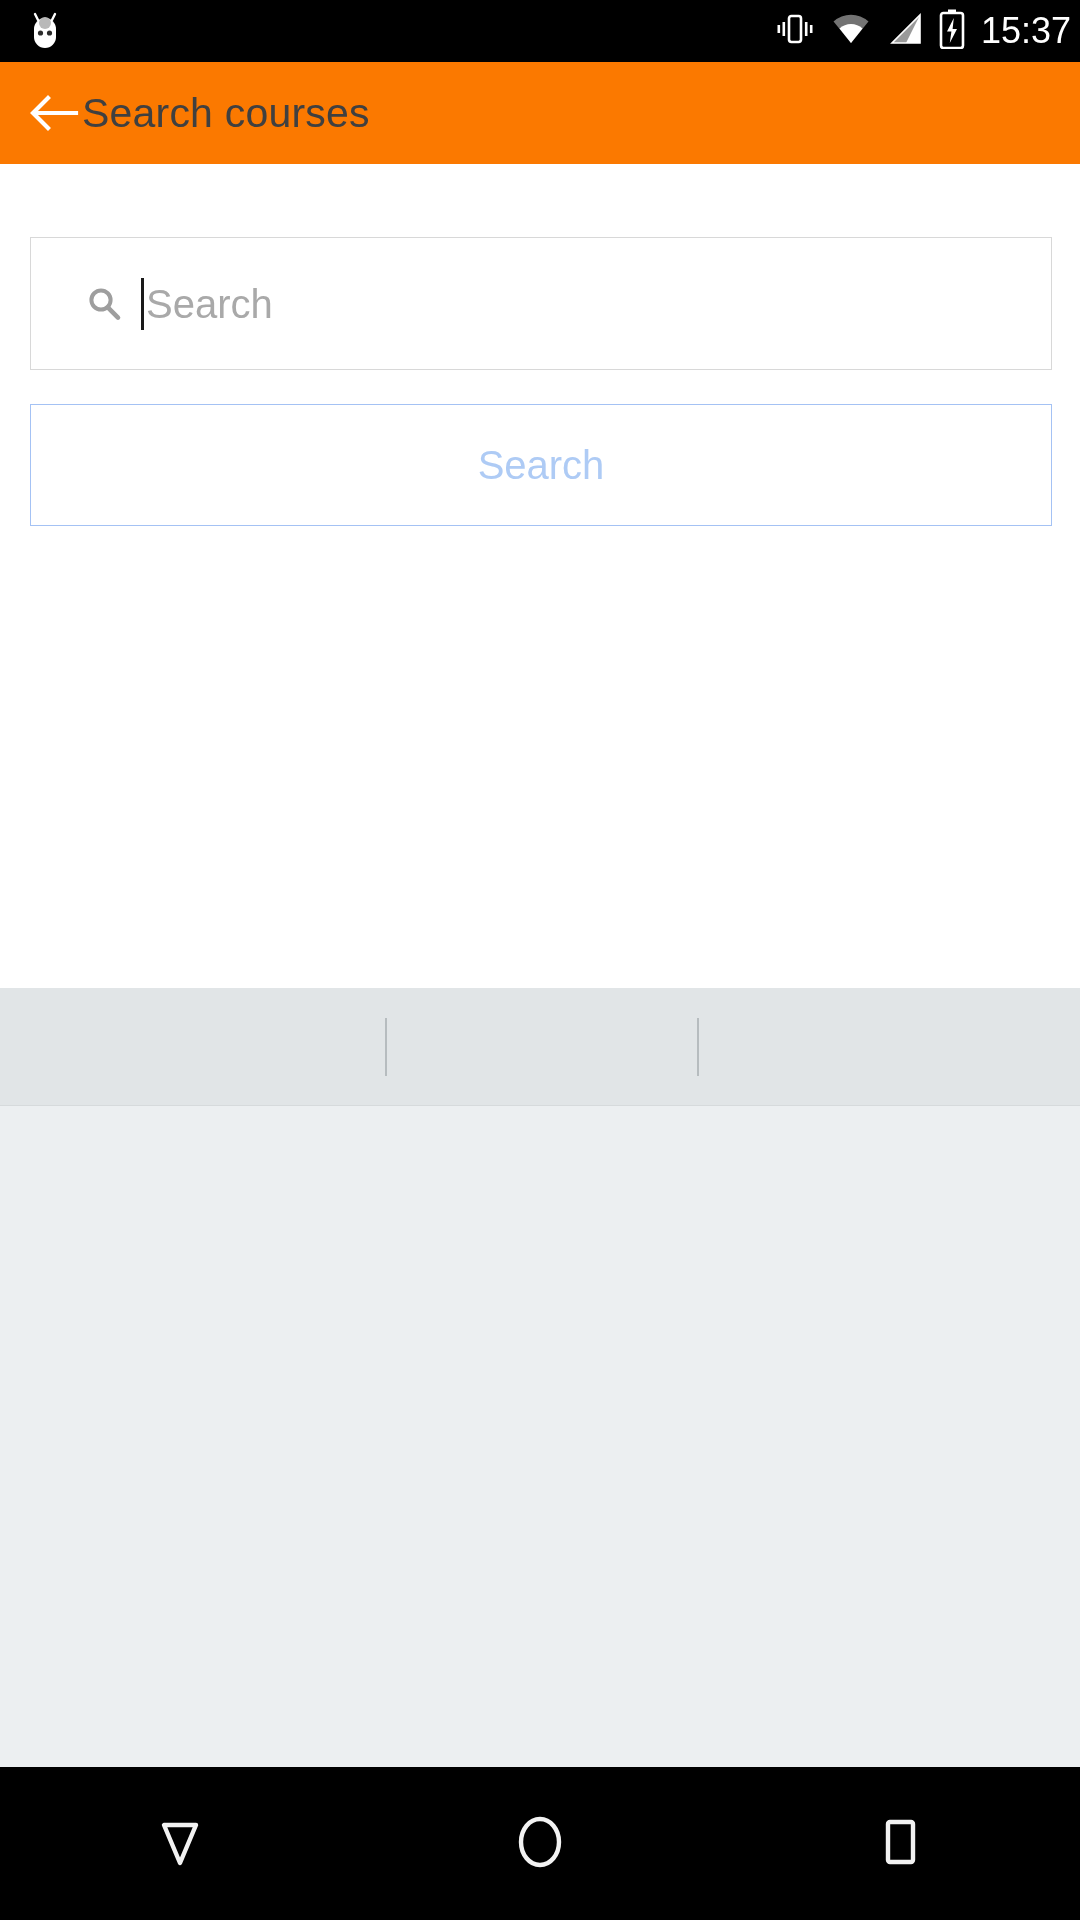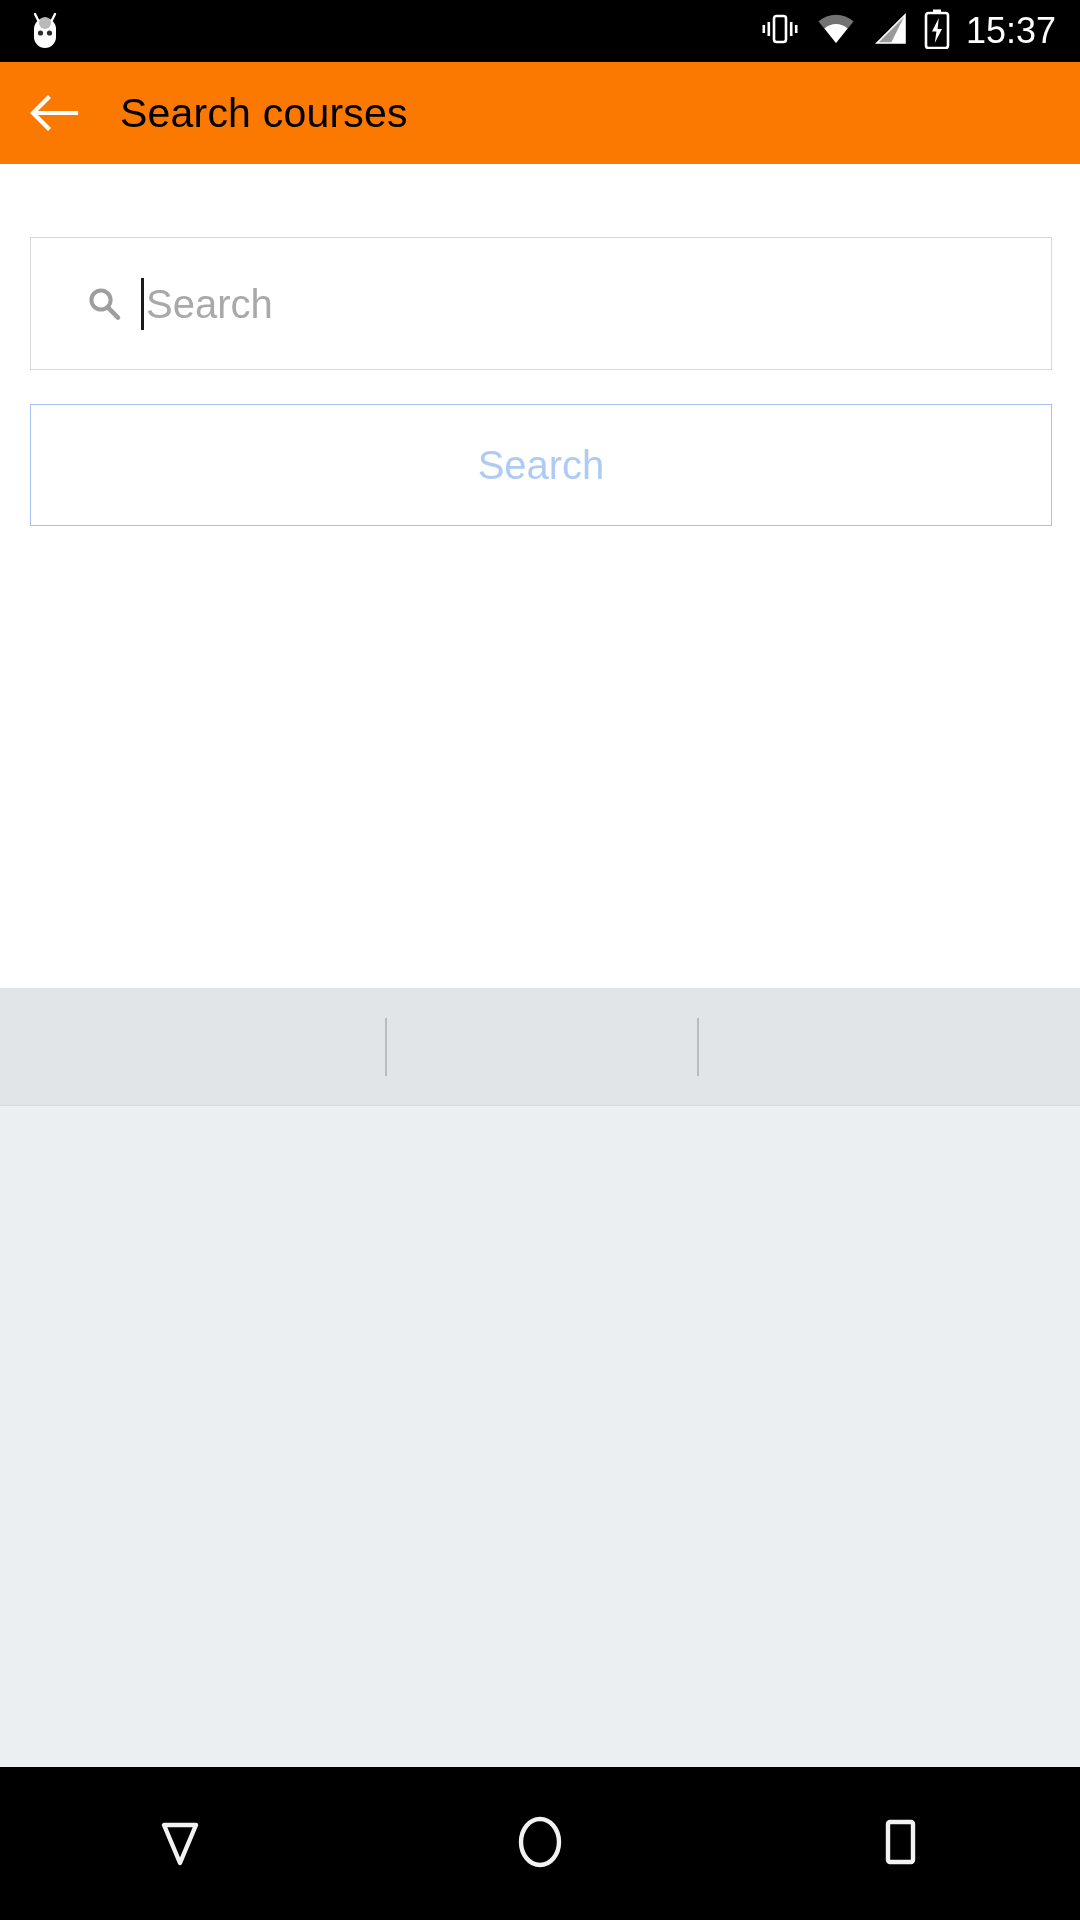--- a/index.html
+++ b/index.html
@@ -12,35 +12,35 @@
   }
 
   
   .status-bar{
     position:absolute; left:0; top:0; width:1080px; height:62px;
     background:#000000; display:flex; align-items:center;
   }
   .status-left{ display:flex; align-items:center; padding-left:28px; }
   .status-right{
     margin-left:auto; display:flex; align-items:center; gap:16px;
-    padding-right:24px;
+    padding-right:9px;
   }
   .status-clock{
     color:#ffffff; font-size:36px; letter-spacing:0px; font-weight:400;
     line-height:62px;
   }
 
   
   .app-bar{
     position:absolute; left:0; top:62px; width:1080px; height:102px;
     background:#fb7900; display:flex; align-items:center;
   }
   .back-arrow{ margin-left:26px; width:56px; height:56px; }
   .app-title{
-    color:#000000; font-size:41px; margin-left:38px; font-weight:400;
+    color:#404040; font-size:41px; font-weight:400;
     letter-spacing:0.2px;
   }
 
   
   .content{
     position:absolute; left:0; top:164px; width:864px; height:824px;
     background:#ffffff;
   }
   .search-field{
     position:absolute; left:30px; top:73px; width:1022px; height:133px;

